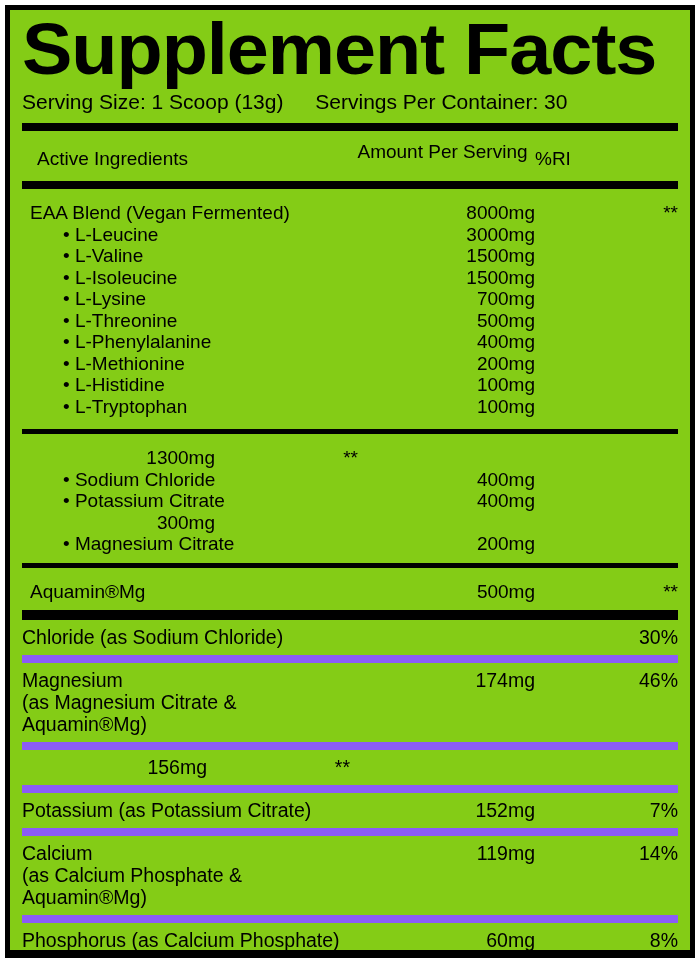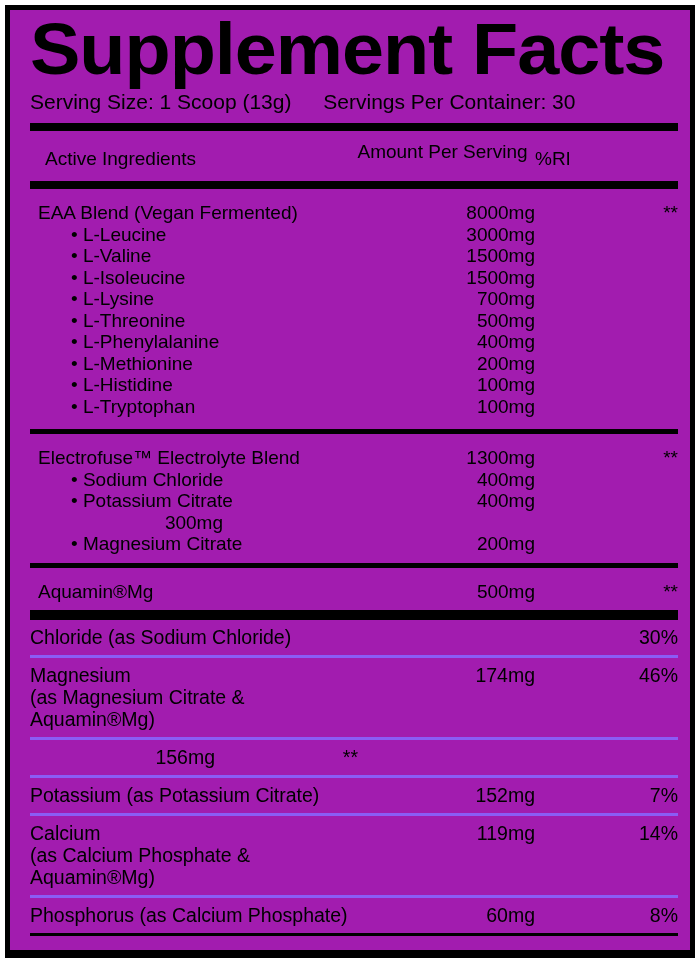--- a/index.html
+++ b/index.html
@@ -12,23 +12,23 @@
     color: #000;
     overflow: hidden;
   }
   .label {
     box-sizing: border-box;
     margin: 5px;
     width: 690px;
     height: 953px;
     border: 5px solid #000;
     border-bottom-width: 8px;
-    padding: 4px 12px 0 20px;
+    padding: 4px 12px 0 12px;
     overflow: hidden;
-    background: #a21caf;
+    background: #84cc16;
   }
   .title {
     font-size: 72px;
     font-weight: bold;
     line-height: 66px;
     letter-spacing: -1px;
     white-space: nowrap;
     transform: scaleX(1.05);
     transform-origin: 0 50%;
     margin-top: 2px;
@@ -65,21 +65,21 @@
   }
   .row .name { flex: 1; }
   .row .amt { width: 185px; text-align: right; }
   .row .rdi { width: 143px; text-align: right; }
   .row.sub .name { padding-left: 33px; }
   .row.sub .name::before { content: "\2022\00a0"; }
 
   .minerals .mrow {
     display: flex;
     align-items: baseline;
-    border-top: 3px solid #8b5cf6;
+    border-top: 8px solid #8b5cf6;
     padding: 6px 0 7px 0;
     font-size: 19.5px;
     line-height: 22px;
   }
   .minerals .mrow:first-child { border-top: none; }
   .minerals .mrow .name { flex: 1; }
   .minerals .mrow .amt { width: 185px; text-align: right; }
   .minerals .mrow .rdi { width: 143px; text-align: right; }
 
   .footer {
@@ -161,21 +161,20 @@
       <span class="name">L-Tryptophan</span>
       <span class="amt">100mg</span>
       <span class="rdi"></span>
     </div>
   </div>
 
   <div class="bar medium"></div>
 
   <div class="section tight">
     <div class="row">
-      <span class="name">Electrofuse™ Electrolyte Blend</span>
       <span class="amt">1300mg</span>
       <span class="rdi">**</span>
     </div>
     <div class="row sub">
       <span class="name">Sodium Chloride</span>
       <span class="amt">400mg</span>
       <span class="rdi"></span>
     </div>
     <div class="row sub">
       <span class="name">Potassium Citrate</span>

